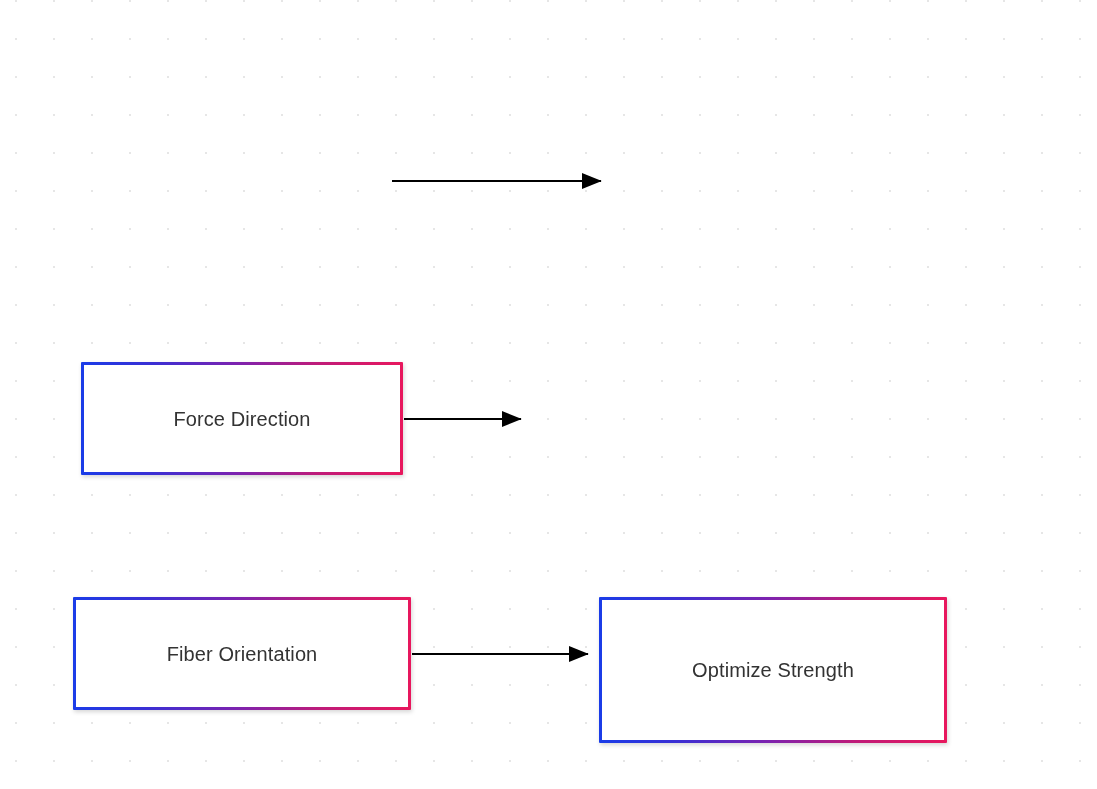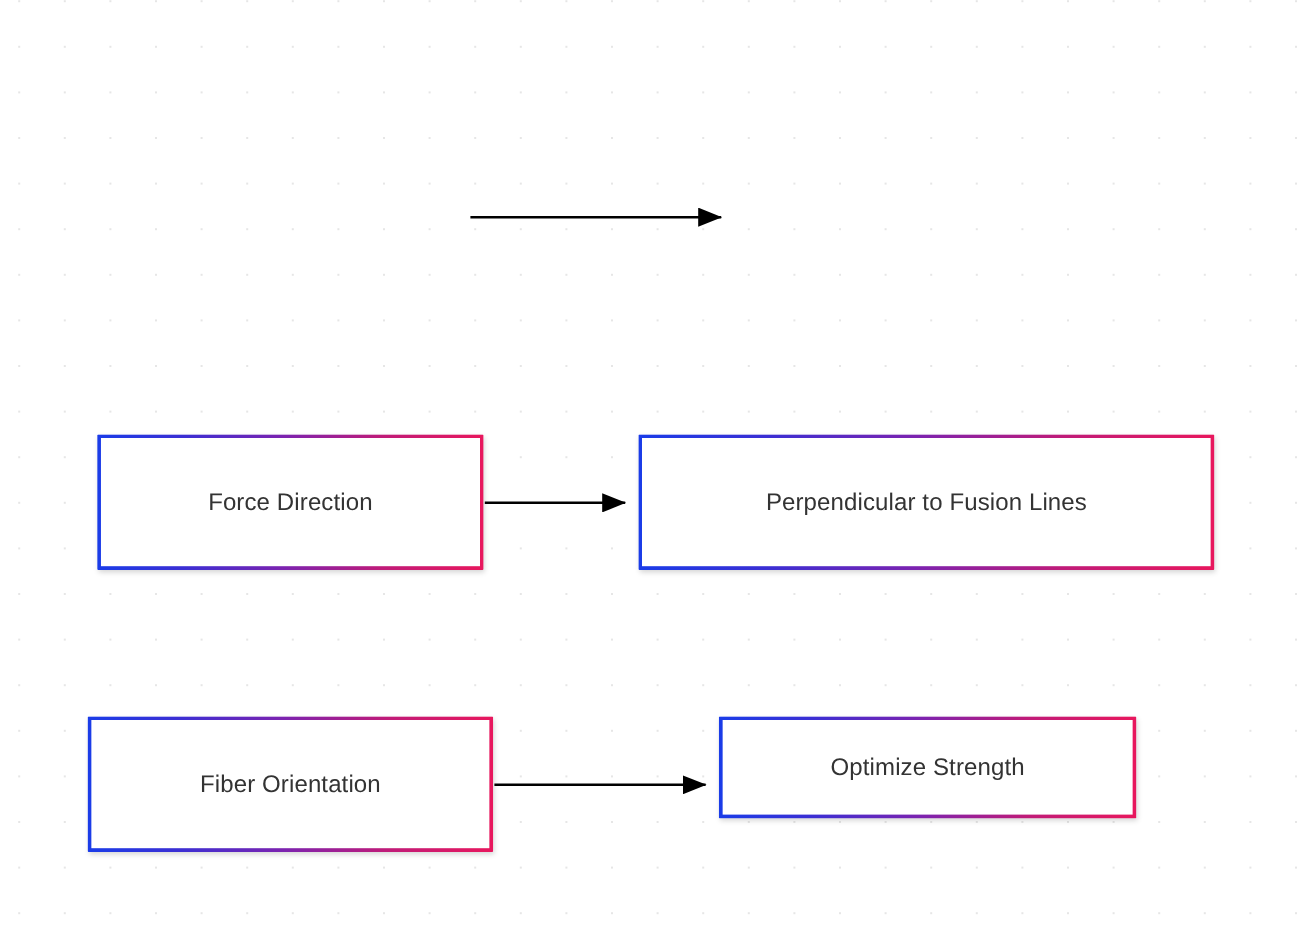--- a/index.html
+++ b/index.html
@@ -85,25 +85,22 @@
 
     <line x1="412" y1="654" x2="588" y2="654" stroke="#000000" stroke-width="2" marker-end="url(#arrowhead)"></line>
   </svg>
 
 
 
   <div class="node" style="left:81px; top:362px; width:322px; height:113px;justify-content:center;">
     <span class="node-label">Force Direction</span>
   </div>
 
-  <div class="node" style="left:532px; top:362px; width:480px; height:113px;">
-    <span class="node-label">Perpendicular to Fusion Lines</span>
-  </div>
 
   <div class="node" style="left:73px; top:597px; width:338px; height:113px;">
     <span class="node-label">Fiber Orientation</span>
   </div>
 
-  <div class="node" style="left:599px; top:597px; width:348px; height:85px;">
+  <div class="node" style="left:599px; top:597px; width:348px; height:146px;">
     <span class="node-label">Optimize Strength</span>
   </div>
 
 </div>
 
 </body></html>

